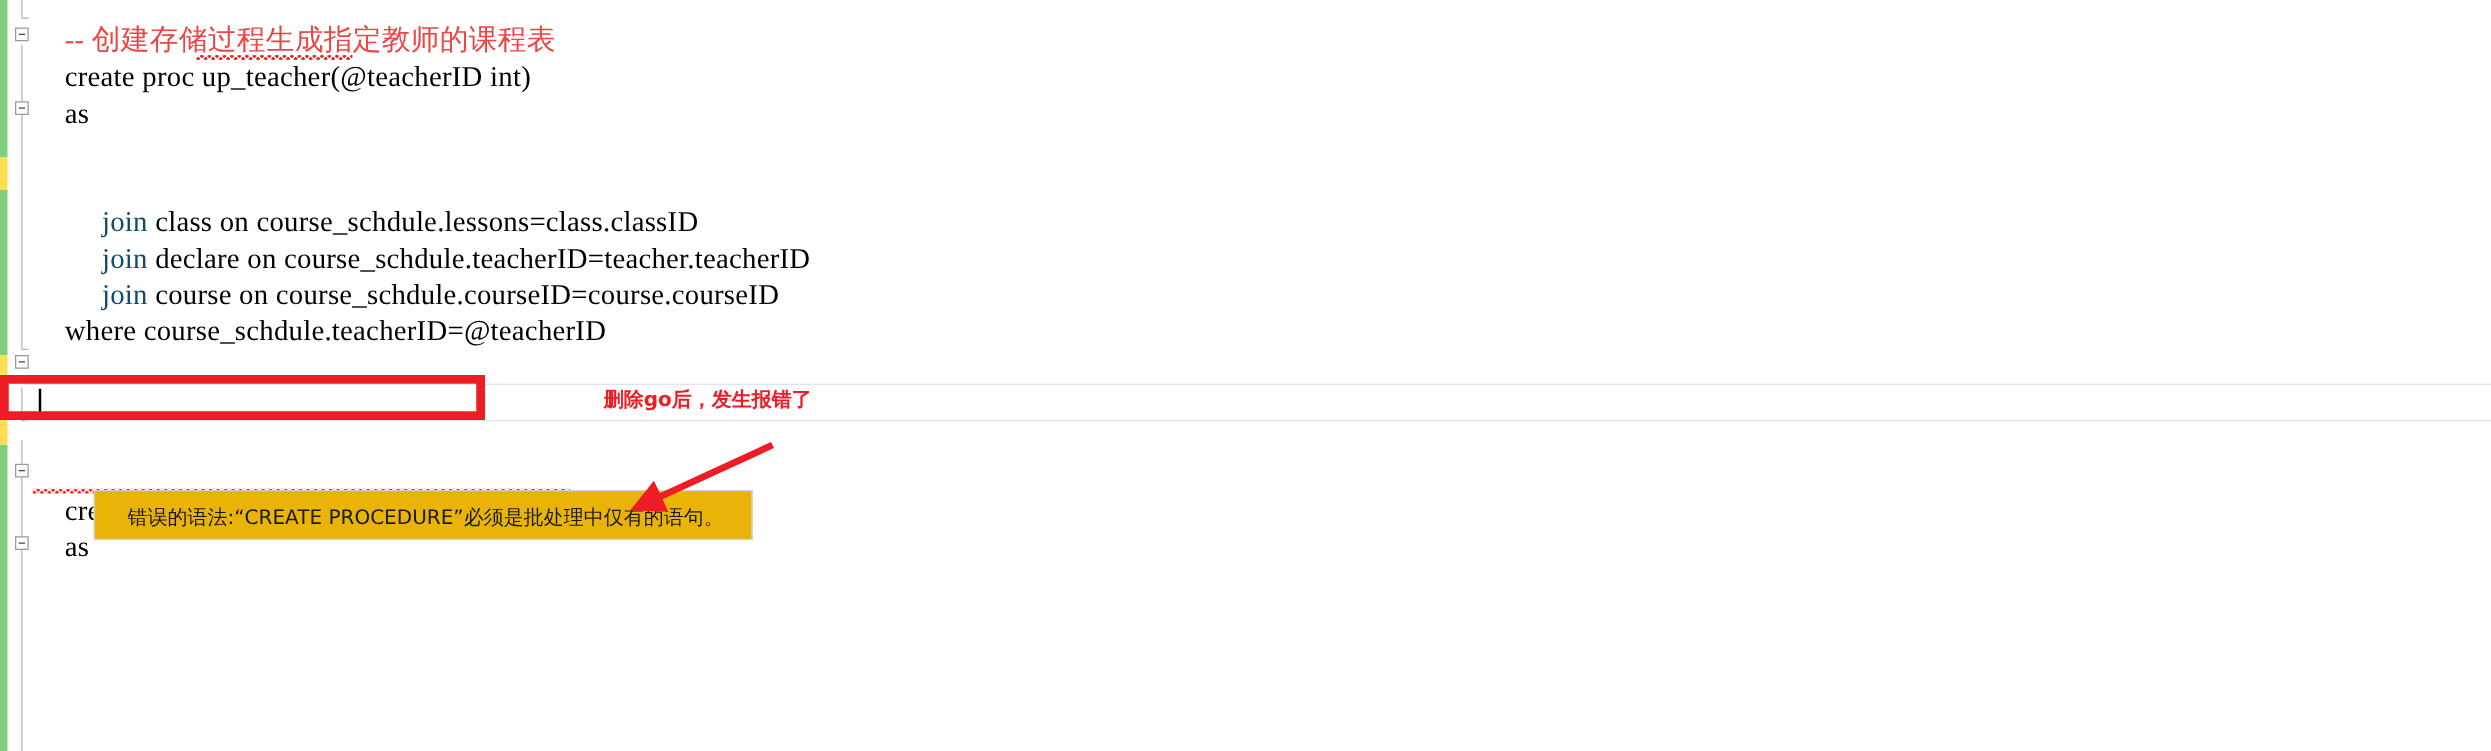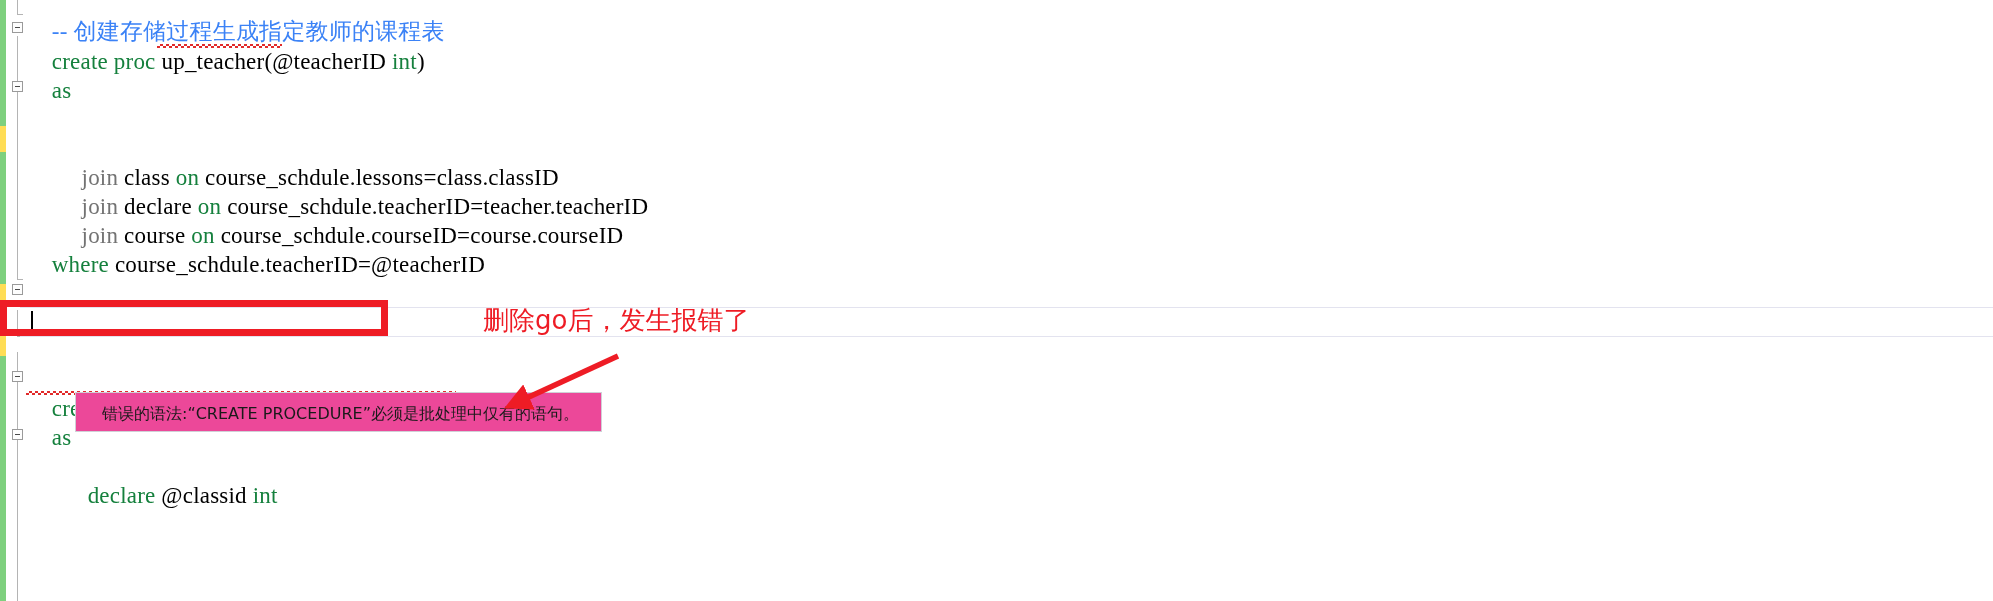--- a/index.html
+++ b/index.html
@@ -70,23 +70,23 @@
   .line {
     position: absolute;
     left: 28px;
     white-space: pre;
     font-family: "Liberation Serif", serif;
     font-size: 23px;
     line-height: 29px;
     color: #000000;
     letter-spacing: 0.2px;
   }
-  .kw      { color: #15803d; }
-  .kwgray  { color: #737373; }
-  .cmt     { color: #3b82f6; }
+  .kw      { color: #000000; }
+  .kwgray  { color: #0c4a6e; }
+  .cmt     { color: #ef4444; }
 
   
   .squiggle {
     position: absolute;
     height: 4px;
     background-image:
       radial-gradient(circle at 1.5px 3px, #e02020 1.2px, transparent 1.4px),
       radial-gradient(circle at 4.5px 1px, #e02020 1.2px, transparent 1.4px);
     background-size: 6px 4px;
     background-repeat: repeat-x;
@@ -110,31 +110,31 @@
   .anno-rect {
     position: absolute;
     border: 7px solid #ee1c25;
     box-sizing: border-box;
     background: transparent;
   }
   .anno-text {
     position: absolute;
     color: #ee1c25;
     font-family: "DejaVu Sans", sans-serif;
-    font-size: 26px;
+    font-size: 16px;
     line-height: 26px;
     white-space: nowrap;
-    font-weight: 400;
+    font-weight: 700;
   }
   .anno-arrow { position: absolute; }
 
   
   .tooltip {
     position: absolute;
-    background: #ec4899;
+    background: #eab308;
     border: 1px solid #d0d0d6;
     color: #1a1a1a;
     font-family: "DejaVu Sans", sans-serif;
     font-size: 16px;
     line-height: 20px;
     padding: 11px 16px 12px 26px;
     white-space: nowrap;
     box-sizing: border-box;
   }
 </style>
@@ -208,23 +208,20 @@
   <div class="line" style="top:365px;">
     <span class="kw">create</span><span> </span><span class="kw">proc</span><span> </span><span>up_student</span><span>(</span><span>@studentID</span><span> </span><span class="kw">int</span><span>)</span>
   </div>
   <div class="squiggle" style="left:26px; top:391px; width:430px;"></div>
 
   <div class="line" style="top:394px;">
     <span class="kw">as</span>
   </div>
 
 
-  <div class="line" style="top:452px; left:40px;">
-    <span>    </span><span class="kw">declare</span><span> @classid </span><span class="kw">int</span>
-  </div>
 
   <div class="tooltip" style="left:75px; top:392px; width:527px; height:40px;">
     <span>错误的语法:“CREATE PROCEDURE”必须是批处理中仅有的语句。</span>
   </div>
 
 </div>
 
 <div id="overlay" style="position:absolute;left:0;top:0;width:1993px;height:601px;pointer-events:none;">
 
   <div class="anno-rect" style="left:0px; top:300px; width:388px; height:36px;"></div>

